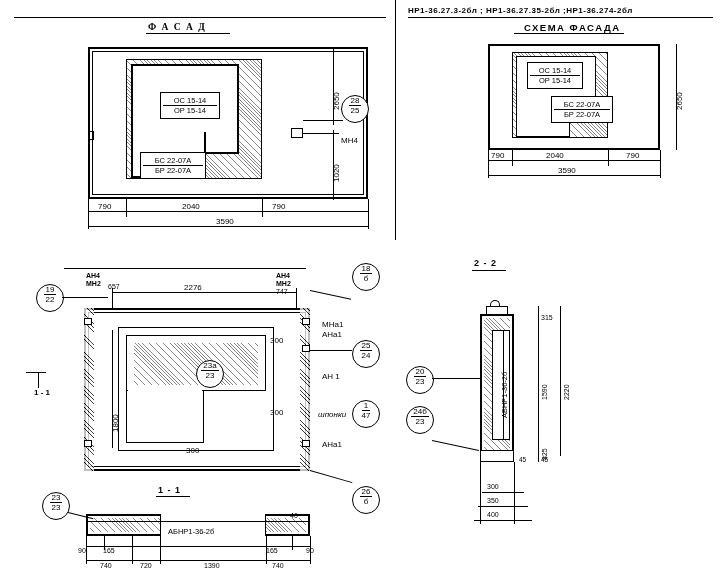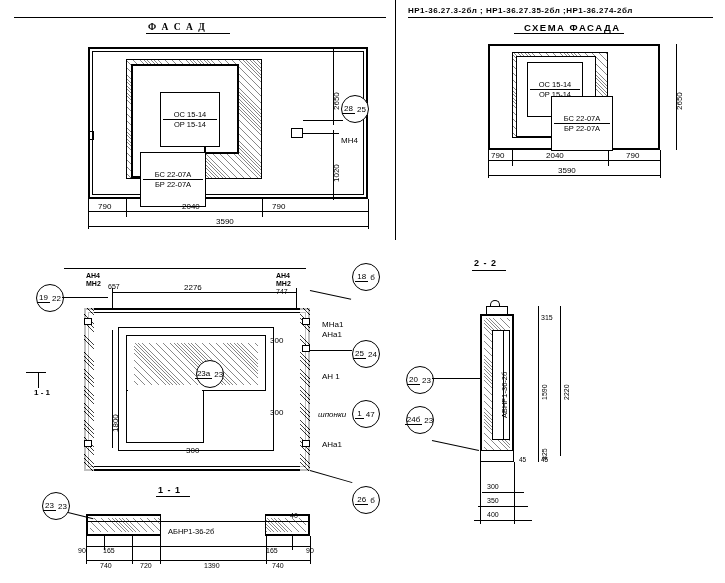--- a/index.html
+++ b/index.html
@@ -10,27 +10,27 @@
   .hdr{font-size:9px;font-weight:bold;letter-spacing:.5px;white-space:nowrap;}
   .ttl{font-size:9.5px;font-weight:bold;letter-spacing:1.5px;white-space:nowrap;}
   .line{position:absolute;background:#000;}
   .h1{height:1px;}
   .v1{width:1px;}
   .box{position:absolute;border:1px solid #000;box-sizing:border-box;}
   .box2{position:absolute;border:2px solid #000;box-sizing:border-box;}
   .hatch{background:repeating-linear-gradient(45deg,#000 0px,#000 .5px,#fff .5px,#fff 3px);}
   .dotfill{background:repeating-linear-gradient(45deg,#888 0,#888 .5px,#fff .5px,#fff 2.5px);}
   .callout{position:absolute;width:26px;height:26px;border:1px solid #000;border-radius:50%;
-           display:flex;flex-direction:row;align-items:center;justify-content:center;background:#fff;}
+           display:flex;flex-direction:column;align-items:center;background:#fff;}
   .callout .a{font-size:8px;line-height:9px;border-bottom:1px solid #000;padding:0 2px;}
   .callout .b{font-size:8px;line-height:9px;padding:0 2px;}
   .lbl{position:absolute;font-size:8px;white-space:nowrap;}
   .lblv{position:absolute;font-size:8px;white-space:nowrap;transform-origin:0 0;transform:rotate(-90deg);}
   .tagbox{position:absolute;border:1px solid #000;background:#fff;font-size:7.5px;line-height:9px;
-          text-align:center;padding:17px 2px;box-sizing:border-box;}
+          text-align:center;padding:3px 2px;box-sizing:border-box;}
   .tagbox .t{border-bottom:1px solid #000;}
   .dim{position:absolute;font-size:8px;white-space:nowrap;}
 </style>
 </head>
 <body>
 
 <div id="sheet">
 
   <div class="abs hdr" style="left:408px;top:6px;font-size:8px;">НР1-36.27.3-2бл ; НР1-36.27.35-2бл ;НР1-36.274-2бл</div>
   <div class="line h1" style="left:14px;top:17px;width:372px;"></div>

